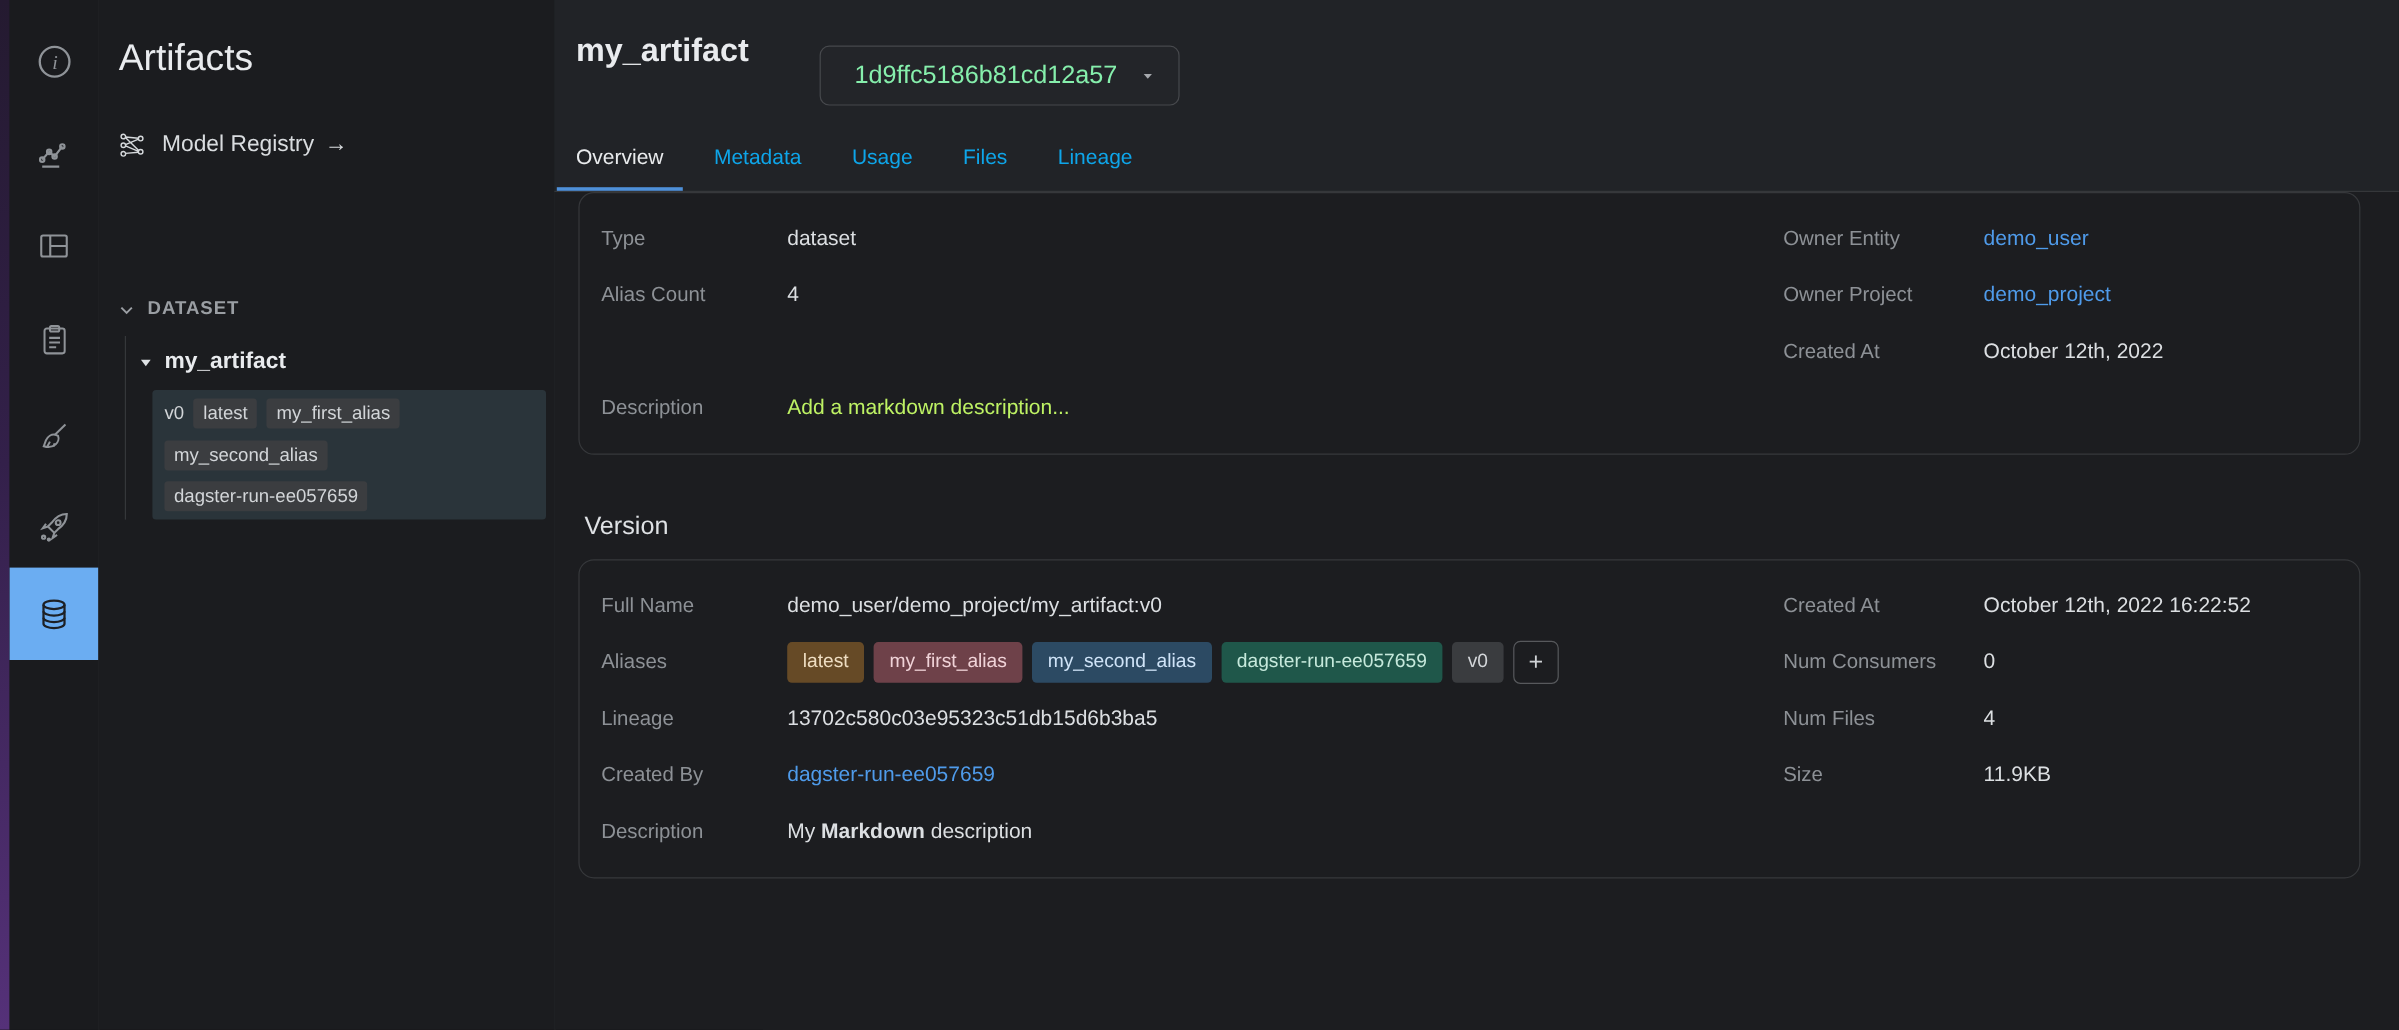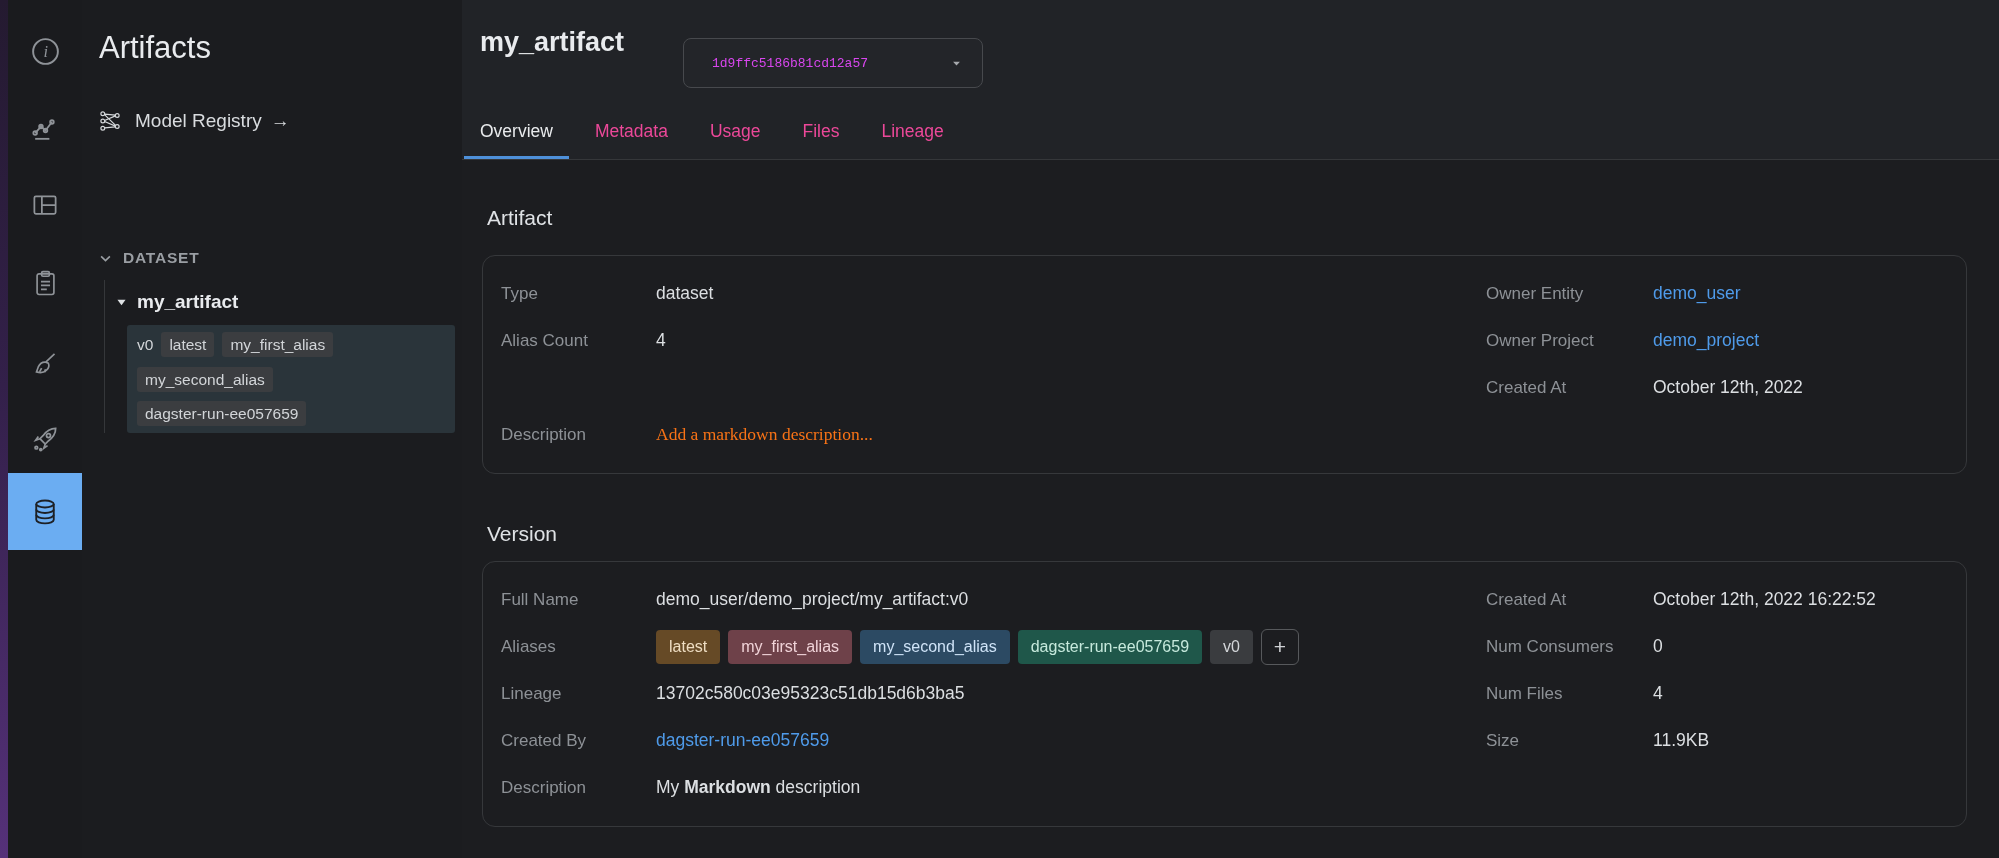--- a/index.html
+++ b/index.html
@@ -46,41 +46,41 @@
   .tchip{background:#3b3d40;color:#d2d5d8;border-radius:3px;padding:3px 8px;font-size:15.5px;line-height:19px;}
 
   
   .main{position:absolute;left:462px;top:0;right:0;height:858px;background:#1c1d20;}
   .main-header{position:absolute;left:0;top:0;right:0;height:160px;background:#212327;
         border-bottom:1px solid #35373a;box-sizing:border-box;}
   .mh-title{position:absolute;left:18px;top:27px;font-size:27px;font-weight:700;color:#e9ebee;}
   .ver-dd{position:absolute;left:221px;top:38px;width:300px;height:50px;border:1px solid #47494d;
         border-radius:8px;box-sizing:border-box;display:flex;align-items:center;padding:0 20px 0 28px;
         background:#232529;cursor:pointer;}
-  .ver-dd .val{font-size:13px;color:#d946ef;font-family:Liberation Mono, monospace;}
+  .ver-dd .val{font-size:21px;color:#86efac;}
   .ver-dd .caret{margin-left:auto;color:#a6a9ad;}
   .tabs{position:absolute;left:2px;bottom:0;height:56px;display:flex;gap:10px;}
   .tab{position:relative;display:flex;align-items:center;padding:0 16px;font-size:17.5px;
-        color:#ec4899;cursor:pointer;}
+        color:#0ea5e9;cursor:pointer;}
   .tab.active{color:#e9ebed;}
   .tab.active:after{content:"";position:absolute;left:0;right:0;bottom:0;height:3px;background:#4e90d9;}
 
   .content{position:absolute;left:0;top:160px;right:0;bottom:0;padding:0 32px 0 20px;box-sizing:border-box;}
   .sec-h{font-size:21px;font-weight:400;color:#dfe2e5;margin:0;}
   .sec-h.first{margin:46px 0 25px 5px;}
   .sec-h.second{margin:48px 0 15px 5px;}
   .panel{border:1px solid #36383b;border-radius:13px;display:flex;align-items:flex-start;
         padding:14px 0 15px 18px;box-sizing:border-box;background:#1c1d20;}
   .col-left{width:985px;flex:none;}
   .col-right{flex:1;min-width:0;}
   .kv{display:grid;grid-template-columns:155px 1fr;align-items:center;min-height:47px;}
   .col-right .kv{grid-template-columns:167px 1fr;}
   .kv .k{font-size:17px;color:#8d9196;}
   .kv .v{font-size:17.5px;color:#dcdfe2;}
-  .kv .v.placeholder{color:#f97316;font-family:Liberation Serif, serif;}
+  .kv .v.placeholder{color:#bef264;}
   .kv .v a,.link{color:#4f9bea;text-decoration:none;cursor:pointer;}
   .spacer-row{height:47px;}
   .chips{display:flex;gap:8px;align-items:center;flex-wrap:nowrap;}
   .chip{height:34px;padding:0 13px;border-radius:4px;display:inline-flex;align-items:center;
         font-size:16px;cursor:pointer;}
   .chip-add{width:38px;height:36px;border:1px solid #57595c;border-radius:6px;background:transparent;
         color:#cfd2d5;font-size:21px;display:inline-flex;align-items:center;justify-content:center;
         box-sizing:border-box;cursor:pointer;padding:0;line-height:1;}
   b{font-weight:700;margin-top:24px;}
 </style>
@@ -238,21 +238,20 @@
         <div class="tab">
           <span>Files</span>
         </div>
         <div class="tab">
           <span>Lineage</span>
         </div>
       </div>
     </div>
 
     <div class="content">
-      <h2 class="sec-h first">Artifact</h2>
 
       <section class="panel">
         <div class="col-left">
           <div class="kv">
             <span class="k">Type</span>
             <span class="v">dataset</span>
           </div>
           <div class="kv">
             <span class="k">Alias Count</span>
             <span class="v">4</span>

